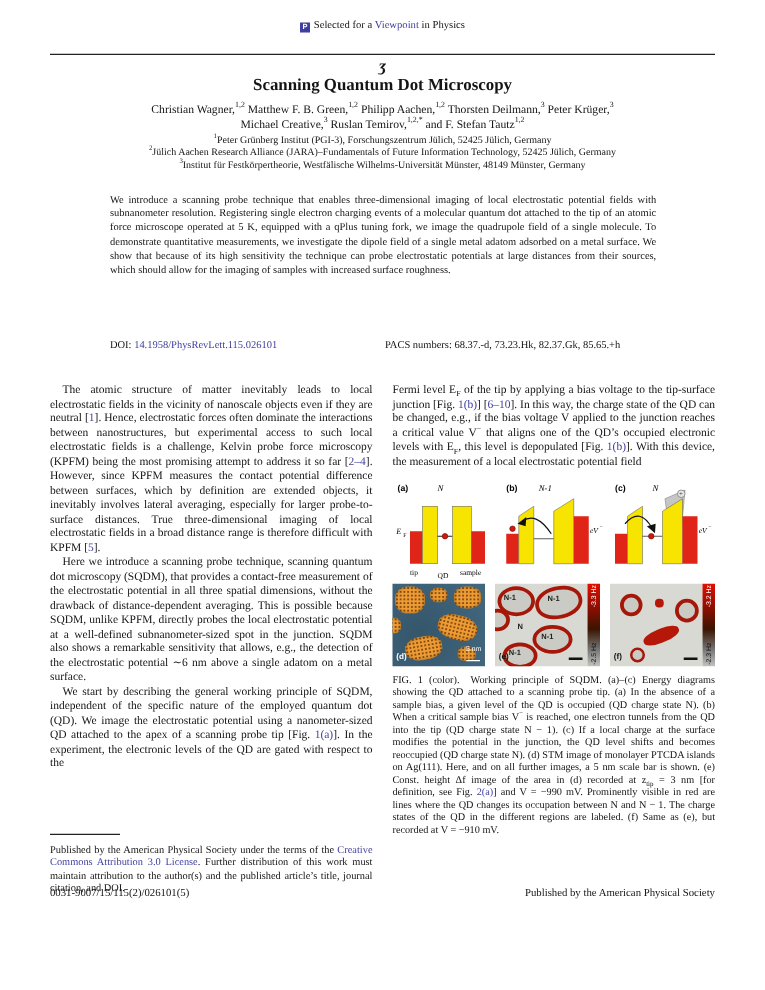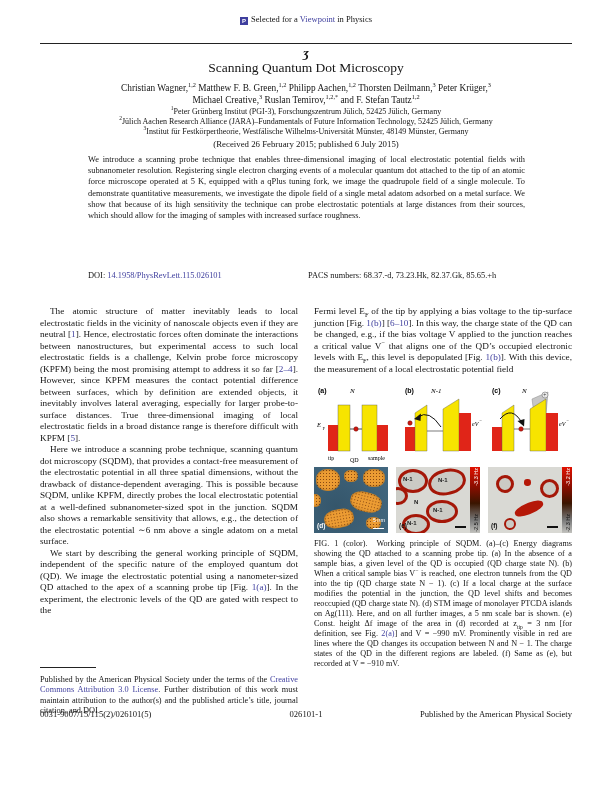--- a/index.html
+++ b/index.html
@@ -17,21 +17,21 @@
              font-size:6px;line-height:8px;text-align:center;font-weight:bold;
              font-family:"Liberation Sans",sans-serif;vertical-align:-1px;margin-right:3px}
   .header-row{position:absolute;top:24px;left:40px;right:40px;height:17px}
   .jref{position:absolute;left:0;bottom:1px;font-size:9.5px}
   .jname{position:absolute;left:0;right:0;bottom:1px;text-align:center;font-size:10.5px;letter-spacing:4px}
   .week{position:absolute;right:0;bottom:0;font-size:6.5px;text-align:right;line-height:1.3}
   .week span{display:block}
   .header-rule{position:absolute;top:43px;left:40px;right:40px;border-top:1px solid #222}
   .ornament{position:absolute;top:45px;left:0;right:0;text-align:center;font-size:13px;
             font-style:italic;font-weight:bold}
-  .title{position:absolute;top:60px;left:0;right:0;text-align:center;font-size:13.5px;font-weight:normal;margin:0}
+  .title{position:absolute;top:60px;left:0;right:0;text-align:center;font-size:13.5px;font-weight:bold;margin:0}
 
   .authors{position:absolute;top:83px;left:0;right:0;text-align:center;font-size:9.3px;line-height:11.5px}
   .affils{position:absolute;top:107px;left:0;right:0;text-align:center;font-size:8px;line-height:9.8px}
   .received{position:absolute;top:139px;left:0;right:0;text-align:center;font-size:8.8px}
 
   .abstract{position:absolute;top:154px;left:88px;width:437px;text-align:justify;
             font-size:8.4px;line-height:11.2px}
   .doi-row{position:absolute;top:271px;left:88px;width:437px;font-size:8.4px}
   .doi{position:absolute;left:0}
   .pacs{position:absolute;left:220px}
@@ -100,21 +100,20 @@
   <h1 class="title">Scanning Quantum Dot Microscopy</h1>
   <div class="authors">
     <div><span>Christian Wagner,</span><span class="sup">1,2</span><span> Matthew F. B. Green,</span><span class="sup">1,2</span><span> Philipp Aachen,</span><span class="sup">1,2</span><span> Thorsten Deilmann,</span><span class="sup">3</span><span> Peter Krüger,</span><span class="sup">3</span></div>
     <div><span>Michael Creative,</span><span class="sup">3</span><span> Ruslan Temirov,</span><span class="sup">1,2,*</span><span> and F. Stefan Tautz</span><span class="sup">1,2</span></div>
   </div>
   <div class="affils">
     <div><span class="sup">1</span><span class="i">Peter Grünberg Institut (PGI-3), Forschungszentrum Jülich, 52425 Jülich, Germany</span></div>
     <div><span class="sup">2</span><span class="i">Jülich Aachen Research Alliance (JARA)–Fundamentals of Future Information Technology, 52425 Jülich, Germany</span></div>
     <div><span class="sup">3</span><span class="i">Institut für Festkörpertheorie, Westfälische Wilhelms-Universität Münster, 48149 Münster, Germany</span></div>
   </div>
-  <div class="received">(Received 26 February 2015; published 6 July 2015)</div>
 
   <div class="abstract">We introduce a scanning probe technique that enables three-dimensional imaging of local electrostatic potential fields with subnanometer resolution. Registering single electron charging events of a molecular quantum dot attached to the tip of an atomic force microscope operated at 5 K, equipped with a qPlus tuning fork, we image the quadrupole field of a single molecule. To demonstrate quantitative measurements, we investigate the dipole field of a single metal adatom adsorbed on a metal surface. We show that because of its high sensitivity the technique can probe electrostatic potentials at large distances from their sources, which should allow for the imaging of samples with increased surface roughness.</div>
   <div class="doi-row">
     <span class="doi"><span>DOI: </span><span class="link">14.1958/PhysRevLett.115.026101</span></span>
     <span class="pacs">PACS numbers: 68.37.-d, 73.23.Hk, 82.37.Gk, 85.65.+h</span>
   </div>
 
   <div class="col col-left">
     <p><span>The atomic structure of matter inevitably leads to local electrostatic fields in the vicinity of nanoscale objects even if they are neutral [</span><span class="link">1</span><span>]. Hence, electrostatic forces often dominate the interactions between nanostructures, but experimental access to such local electrostatic fields is a challenge, Kelvin probe force microscopy (KPFM) being the most promising attempt to address it so far [</span><span class="link">2–4</span><span>]. However, since KPFM measures the contact potential difference between surfaces, which by definition are extended objects, it inevitably involves lateral averaging, especially for larger probe-to-surface distances. True three-dimensional imaging of local electrostatic fields in a broad distance range is therefore difficult with KPFM [</span><span class="link">5</span><span>].</span></p>
     <p><span>Here we introduce a scanning probe technique, scanning quantum dot microscopy (SQDM), that provides a contact-free measurement of the electrostatic potential in all three spatial dimensions, without the drawback of distance-dependent averaging. This is possible because SQDM, unlike KPFM, directly probes the local electrostatic potential at a well-defined subnanometer-sized spot in the junction. SQDM also shows a remarkable sensitivity that allows, e.g., the detection of the electrostatic potential ∼6 nm above a single adatom on a metal surface.</span></p>
@@ -231,17 +230,16 @@
           </div>
         </div>
       </div>
 
       <div class="fig-caption"><span>FIG. 1 (color).  Working principle of SQDM. (a)–(c) Energy diagrams showing the QD attached to a scanning probe tip. (a) In the absence of a sample bias, a given level of the QD is occupied (QD charge state </span><span class="i">N</span><span>). (b) When a critical sample bias </span><span class="i">V</span><span class="sup">−</span><span> is reached, one electron tunnels from the QD into the tip (QD charge state </span><span class="i">N</span><span> − 1). (c) If a local charge at the surface modifies the potential in the junction, the QD level shifts and becomes reoccupied (QD charge state </span><span class="i">N</span><span>). (d) STM image of monolayer PTCDA islands on Ag(111). Here, and on all further images, a 5 nm scale bar is shown. (e) Const. height Δ</span><span class="i">f</span><span> image of the area in (d) recorded at </span><span class="i">z</span><span class="sub">tip</span><span> = 3 nm [for definition, see Fig. </span><span class="link">2(a)</span><span>] and </span><span class="i">V</span><span> = −990 mV. Prominently visible in red are lines where the QD changes its occupation between </span><span class="i">N</span><span> and </span><span class="i">N</span><span> − 1. The charge states of the QD in the different regions are labeled. (f) Same as (e), but recorded at </span><span class="i">V</span><span> = −910 mV.</span></div>
     </div>
   </div>
 
   <div class="footer">
     <span class="fl">0031-9007/15/115(2)/026101(5)</span>
-    <span class="fc">026101-1</span>
     <span class="fr">Published by the American Physical Society</span>
   </div>
 
 </div>
 
 </body></html>

